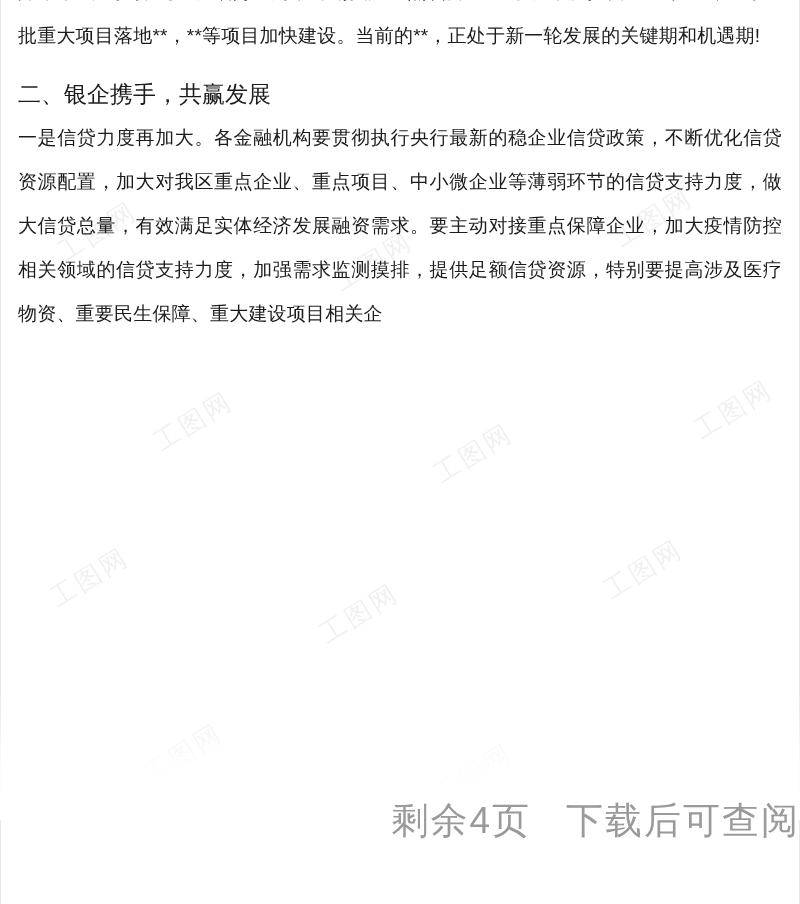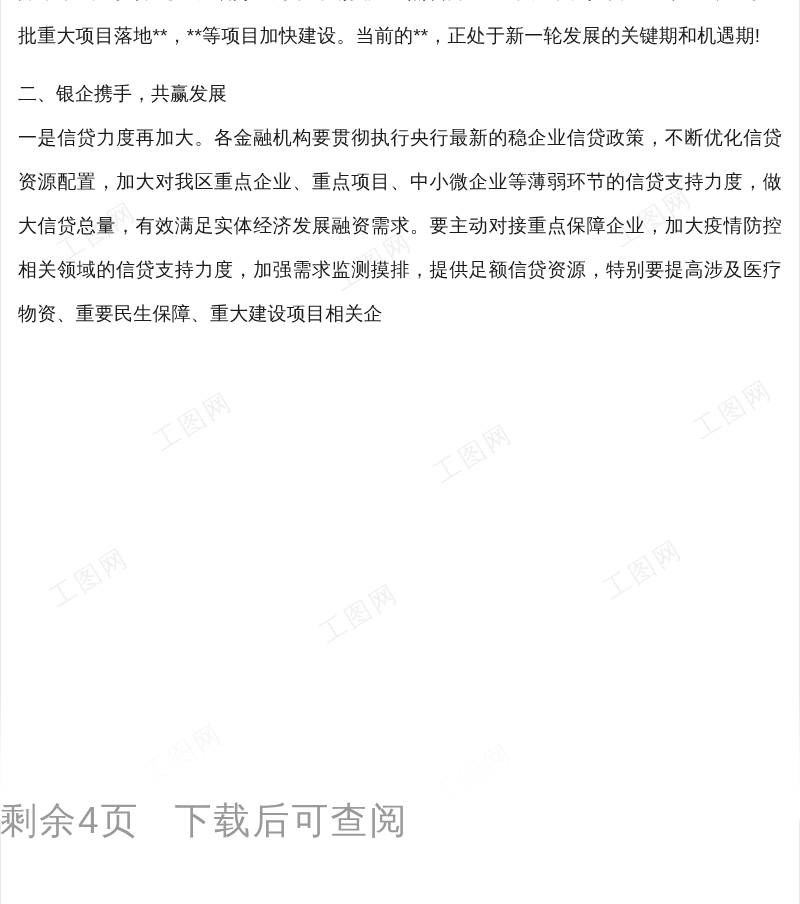--- a/index.html
+++ b/index.html
@@ -47,21 +47,21 @@
   .para + .para {
     margin-top: 14px;
   }
 
   
   #para-clipped {
     margin-top: -30px;
   }
 
   .para-heading {
-    font-size: 19px;
+    font-size: 23px;
     line-height: 44px;
     color: #1b1b1b;
     margin: 0;
     font-weight: 400;
   }
 
   
   #text-fade {
     position: absolute;
     left: 0;
@@ -94,21 +94,21 @@
     white-space: nowrap;
     font-family: "Liberation Sans", sans-serif;
   }
 
   
   #bottom-notice {
     position: absolute;
     left: 0;
     top: 796px;
     width: 800px;
-    text-align: left;
+    text-align: right;
     z-index: 6;
   }
   #bottom-notice .notice-text {
     display: inline-block;
     font-size: 37px;
     color: #9a9a9a;
     letter-spacing: 2px;
     font-family: "Liberation Sans", sans-serif;
   }
   #bottom-notice .notice-gap {

